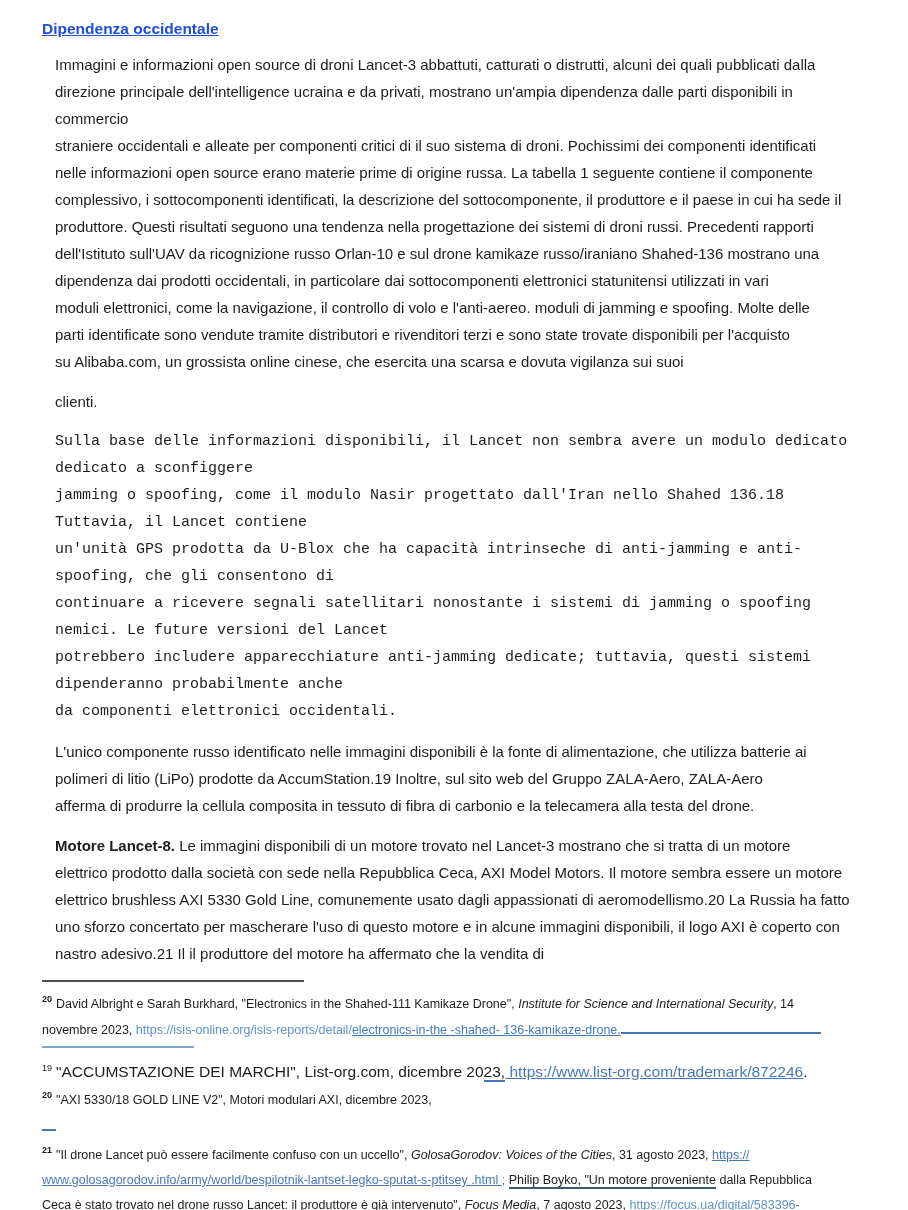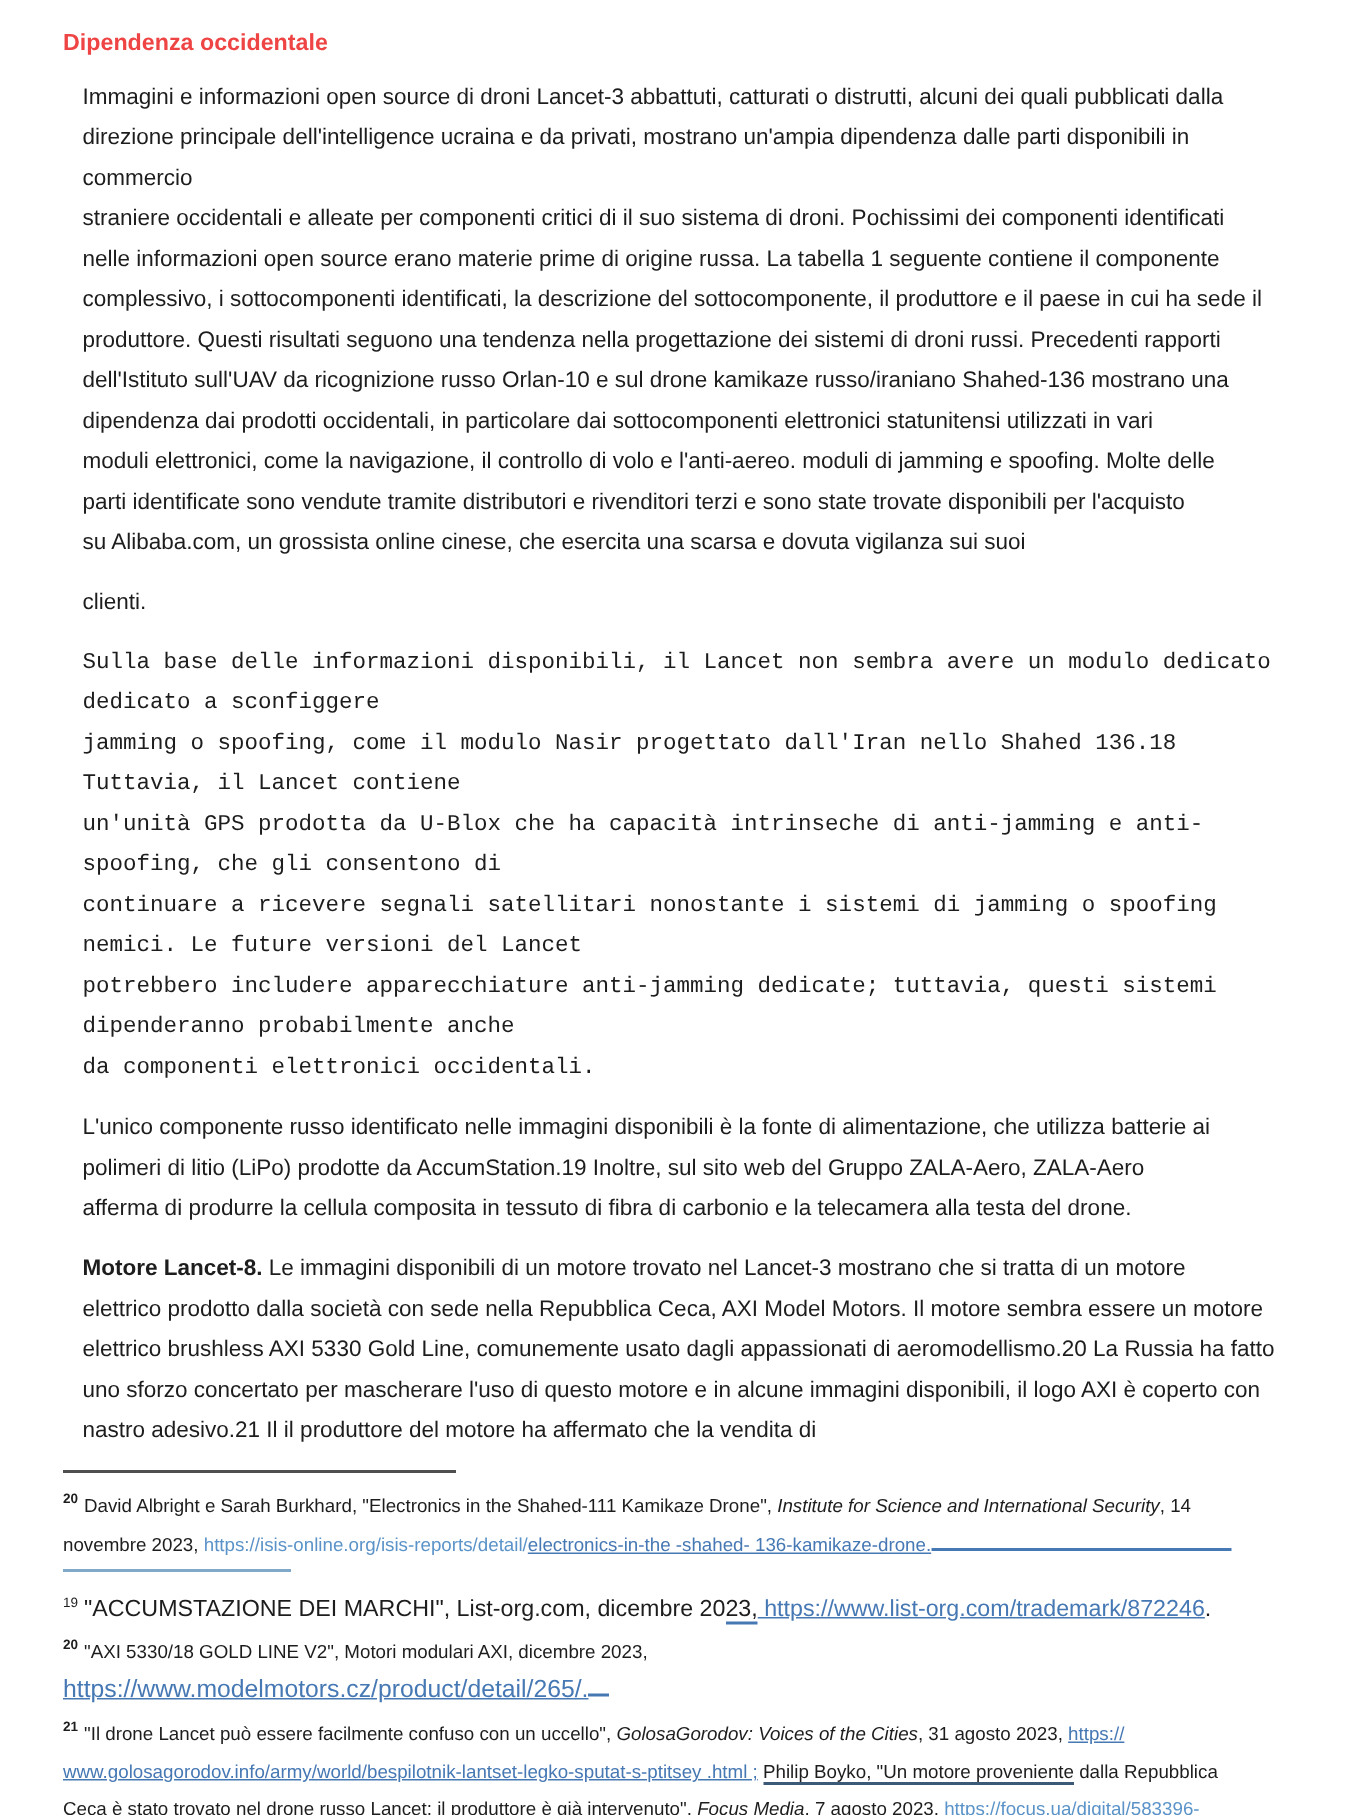--- a/index.html
+++ b/index.html
@@ -1,19 +1,19 @@
 <!DOCTYPE html>
 <html style="--body: #1d1d1d; --linkdark: #4678b4; --linklight: #5b93c8; --separator_dark: #4f4f4f; --separator_blue: #7fa8c9; --pagerule_gray: #deded9;"><head>
 <meta charset="utf-8">
 <style>
   html,body{margin:0;padding:0;background:#ffffff;}
   body{font-family:"Liberation Sans",sans-serif;color:var(--body,#1d1d1d);}
   .page{width:908px;height:1210px;box-sizing:border-box;background:#fff;
         padding:20px 28px 0 42px;overflow:hidden;position:relative;}
-  h1.heading{font-size:15.5px;font-weight:bold;margin:0;color:#ef4444;}
+  h1.heading{font-size:15.5px;font-weight:bold;margin:0;color:#1d4ed8;text-decoration:underline;}
   p.body{font-size:15px;line-height:27px;margin:13px;white-space:pre-line;}
   .mt-p1{margin-top:31px;}
   .mt-p2{margin-top:22px;}
   .mt-p3{margin-top:42px;font-family:Liberation Mono, monospace;}
   .mt-p4{margin-top:42px;}
   .mt-p5{margin-top:46px;}
   b.lead{font-weight:bold;}
   .fnsep{width:262px;border-top:2px solid #4f4f4f;margin-top:8px;}
   .bluesep{width:152px;border-top:2px solid #7fa8c9;margin-top:3px;}
   .fn{white-space:pre-line;}
@@ -79,21 +79,21 @@
   <div class="fnsep"></div>
 
   <div class="fn fn18"><sup class="mk">20</sup><span>David Albright e Sarah Burkhard, "Electronics in the Shahed-111 Kamikaze Drone", </span><span class="it">Institute for Science and International Security</span><span>, 14
 novembre 2023, </span><a class="lk light">https://isis-online.org/isis-reports/detail/</a><a class="lk u">electronics-in-the -shahed- 136-kamikaze-drone.</a><span class="ext ext18"></span></div>
 
   <div class="bluesep"></div>
 
   <div class="fn fn19"><sup class="mk">19</sup><span>"ACCUMSTAZIONE DEI MARCHI", List-org.com, dicembre 20</span><span class="udk">23,</span><a class="lk u"> https://www.list-org.com/trademark/872246</a><span>.</span></div>
 
   <div class="fn fn20a"><sup class="mk">20</sup><span>"AXI 5330/18 GOLD LINE V2", Motori modulari AXI, dicembre 2023,</span></div>
-  <div class="fn fn20b"><a class="lk u">https://www.modelmotors.cz/product/detail/265/.</a><span class="ext ext20"></span></div>
+  <div class="fn fn20b"><span class="ext ext20"></span></div>
 
   <div class="fn fn21"><sup class="mk">21</sup><span>"Il drone Lancet può essere facilmente confuso con un uccello", </span><span class="it">GolosaGorodov: Voices of the Cities</span><span>, 31 agosto 2023, </span><a class="lk u">https://
 www.golosagorodov.info/army/world/bespilotnik-lantset-legko-sputat-s-ptitsey .html ;</a> <span class="unavy">Philip Boyko, "Un motore proveniente</span><span> dalla Repubblica
 Ceca è stato trovato nel drone russo Lancet: il produttore è già intervenuto", </span><span class="it">Focus Media</span><span>, 7 agosto 2023, </span><a class="lk light">https://focus.ua/digital/583396-
 v-rossiyskom- drone-lancet-nashli-dvigatel-</a><span class="ext ext21"></span></div>
 
   <div class="pagerule"></div>
 
   <div class="pagenum"><span>7|</span><span class="gray"> Pagina</span></div>
 

